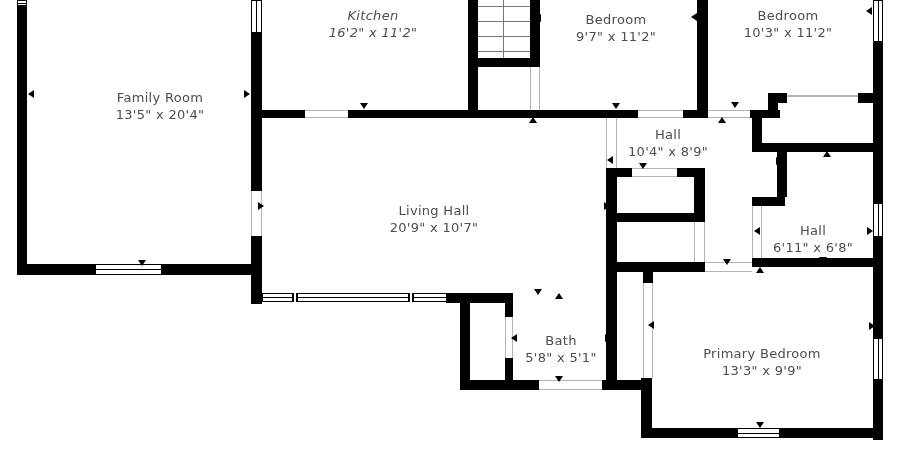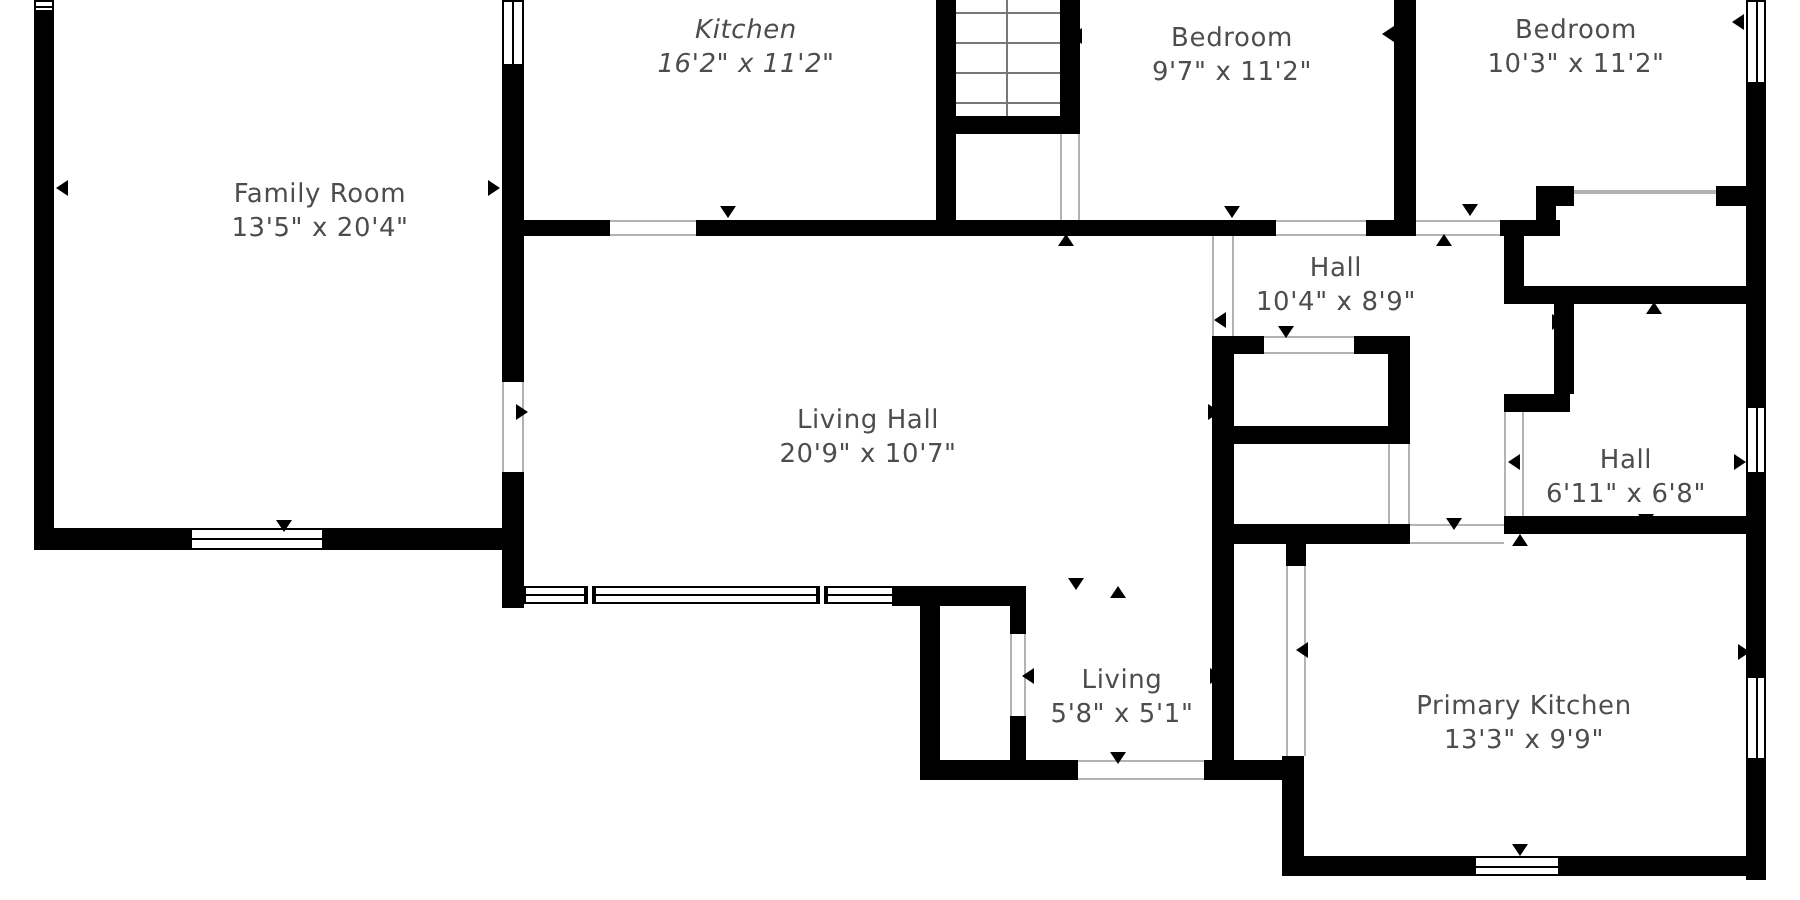--- a/index.html
+++ b/index.html
@@ -172,20 +172,20 @@
     </div>
     <div class="room-label" style="left: 434px; top: 219px;">
       <div>Living Hall</div>
       <div>20'9" x 10'7"</div>
     </div>
     <div class="room-label" style="left: 813px; top: 239px;">
       <div>Hall</div>
       <div>6'11" x 6'8"</div>
     </div>
     <div class="room-label" style="left: 561px; top: 349px;">
-      <div>Living</div>
+      <div>Bath</div>
       <div>5'8" x 5'1"</div>
     </div>
     <div class="room-label" style="left: 762px; top: 362px;">
-      <div>Primary Kitchen</div>
+      <div>Primary Bedroom</div>
       <div>13'3" x 9'9"</div>
     </div>
   </div>
 
 </body></html>

